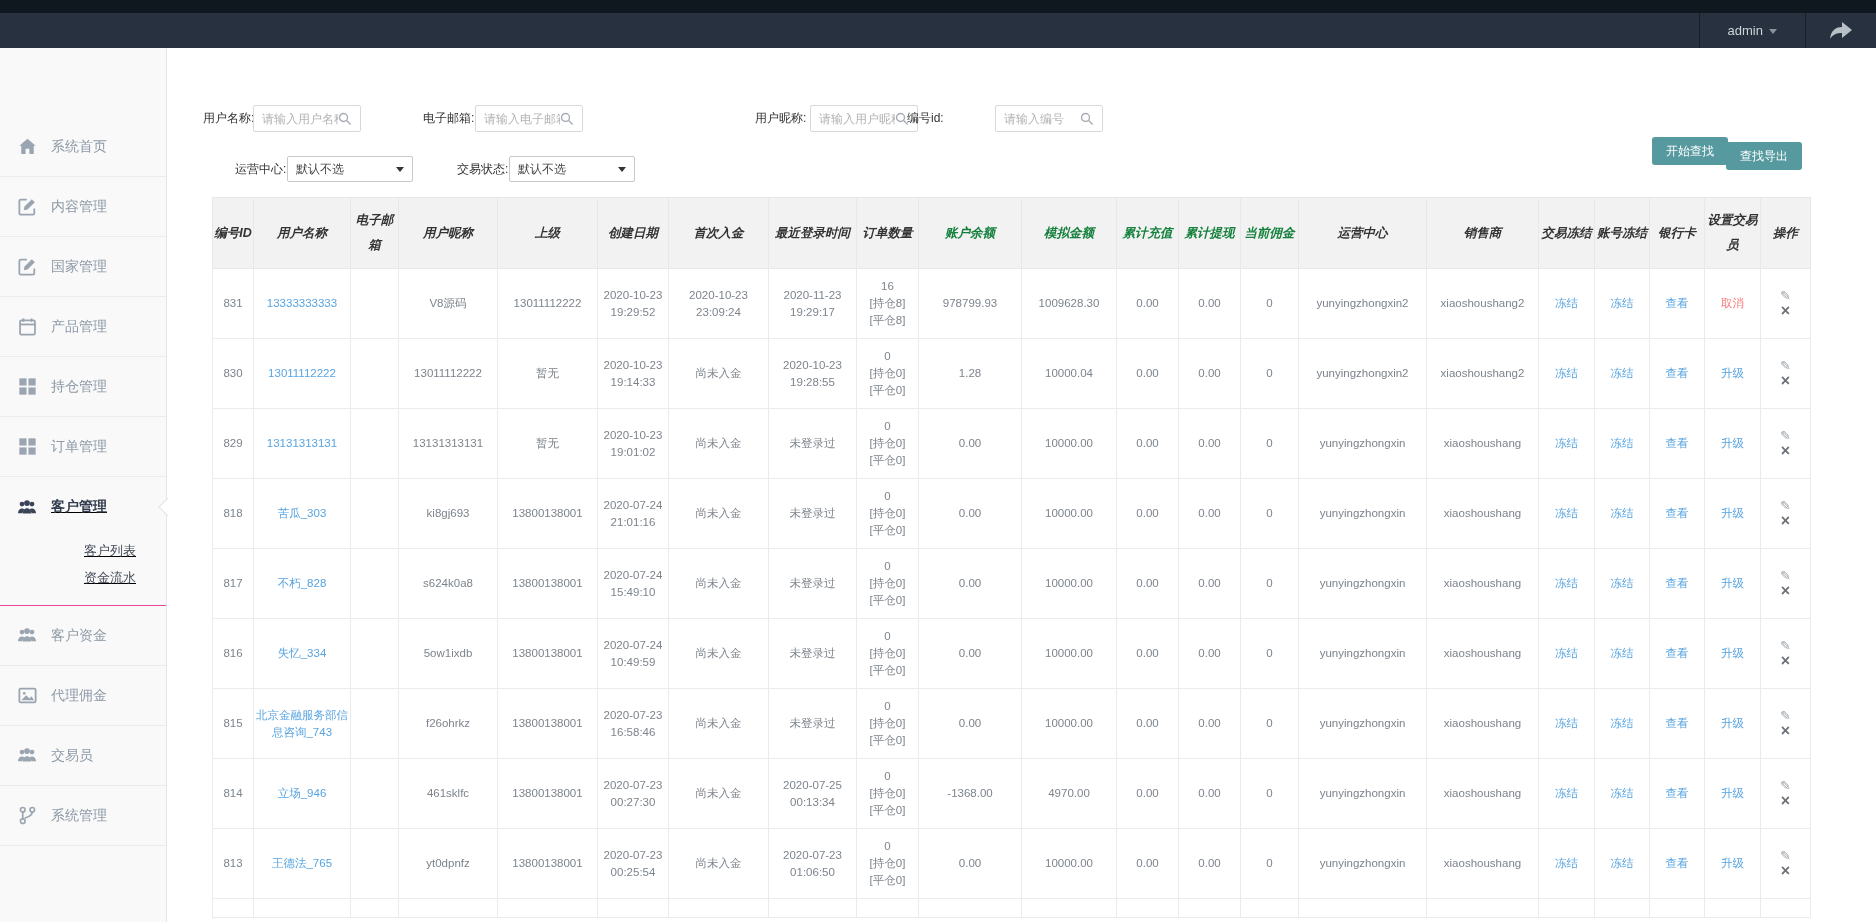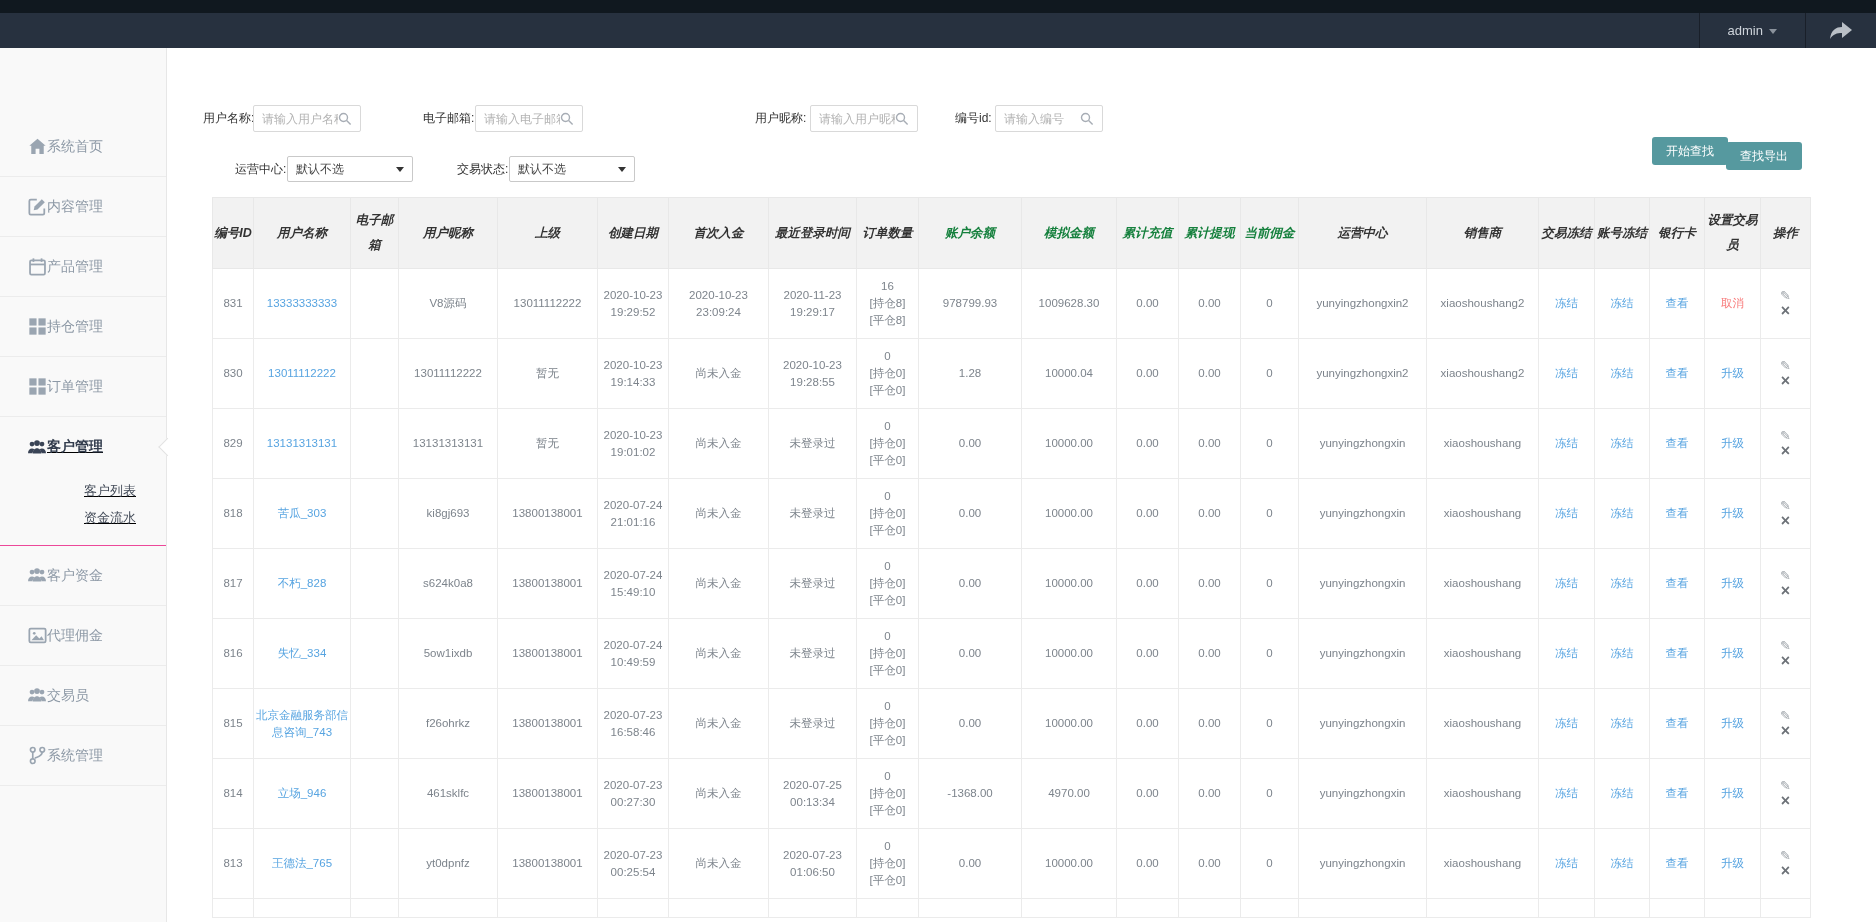--- a/index.html
+++ b/index.html
@@ -12,22 +12,22 @@
   .tb-divider { width:1px; background:rgba(0,0,0,.35); }
   .topbar-user { display:flex; align-items:center; gap:6px; padding:0 28px; color:#cdd3da;
     font-size:13px; cursor:pointer; }
   .caret-down { width:0; height:0; border-left:4px solid transparent; border-right:4px solid transparent;
     border-top:5px solid #8a929c; margin-top:2px; }
   .topbar-exit { display:flex; align-items:center; padding:0 22px; cursor:pointer; }
   
   .sidebar { position:absolute; left:0; top:48px; width:167px; height:874px; background:#f9f9f9;
     border-right:1px solid #e7e7e7; }
   .side-list { list-style:none; padding-top:69px; }
-  .side-item { position:relative; height:60px; display:flex; align-items:center; 
-    padding-left:27px; border-bottom:1px solid #ececec; color:#8d99a6; font-size:14px; cursor:pointer; }
+  .side-item { position:relative; height:60px; display:flex; align-items:center; gap:14px;
+    padding-left:17px; border-bottom:1px solid #ececec; color:#8d99a6; font-size:14px; cursor:pointer; }
   .side-item .s-icon { width:20px; height:20px; color:#9aa5b1; flex:0 0 20px; display:flex;
     align-items:center; justify-content:center; }
   .side-item.active { color:#323c4d; font-weight:bold; border-bottom:none; }
   .side-item.active .s-icon { color:#3a4456; }
   .side-group { border-bottom:1px solid #ec4899;text-decoration:underline; }
   .side-sub { list-style:none; padding:0 0 14px 60px; }
   .side-sub li { font-size:13px; color:#434b58; line-height:27px; cursor:pointer;margin-left:24px; }
   .notch { position:absolute; right:-8px; top:50%; width:13px; height:13px; background:#fff;
     transform:translateY(-50%) rotate(45deg); border-left:1px solid #e2e2e2; border-bottom:1px solid #e2e2e2; }
   
@@ -97,20 +97,31 @@
               <path d="M10.2 1.6l2.2 2.2-5.4 5.4-2.8.6.6-2.8z" fill="currentColor"></path>
             </svg>
           </span>
           <span>内容管理</span>
         </div>
       </li>
       <li>
         <div class="side-item">
           <span class="s-icon">
             <svg width="19" height="19" viewBox="0 0 14 14">
+              <path d="M12 8.5V12a1 1 0 0 1-1 1H2a1 1 0 0 1-1-1V3a1 1 0 0 1 1-1h4.5" fill="none" stroke="currentColor" stroke-width="1.3"></path>
+              <path d="M10.2 1.6l2.2 2.2-5.4 5.4-2.8.6.6-2.8z" fill="currentColor"></path>
+            </svg>
+          </span>
+          <span>国家管理</span>
+        </div>
+      </li>
+      <li>
+        <div class="side-item">
+          <span class="s-icon">
+            <svg width="19" height="19" viewBox="0 0 14 14">
               <rect x="1.5" y="2.5" width="11" height="10.5" rx="1" fill="none" stroke="currentColor" stroke-width="1.3"></rect>
               <line x1="4" y1="1" x2="4" y2="3.6" stroke="currentColor" stroke-width="1.3"></line>
               <line x1="10" y1="1" x2="10" y2="3.6" stroke="currentColor" stroke-width="1.3"></line>
               <line x1="1.5" y1="5.5" x2="12.5" y2="5.5" stroke="currentColor" stroke-width="1.3"></line>
             </svg>
           </span>
           <span>产品管理</span>
         </div>
       </li>
       <li>
@@ -231,21 +242,21 @@
     <line x1="8.6" y1="8.6" x2="12.6" y2="12.6" stroke="#a7adb5" stroke-width="1.4"></line>
   </svg>
 
 <span class="filter-label" style="left:755px;top:105px">用户昵称:</span>
 <input class="filter-input" style="left: 810px; top: 105px;" placeholder="请输入用户昵称">
 <svg class="mag" style="left:895px;top:112px" viewBox="0 0 14 14">
     <circle cx="5.5" cy="5.5" r="4" fill="none" stroke="#a7adb5" stroke-width="1.4"></circle>
     <line x1="8.6" y1="8.6" x2="12.6" y2="12.6" stroke="#a7adb5" stroke-width="1.4"></line>
   </svg>
 
-<span class="filter-label" style="left:955px;top:105px">编号id:</span>
+<span class="filter-label" style="left:907px;top:105px">编号id:</span>
 <input class="filter-input" style="left: 995px; top: 105px;" placeholder="请输入编号">
 <svg class="mag" style="left:1080px;top:112px" viewBox="0 0 14 14">
     <circle cx="5.5" cy="5.5" r="4" fill="none" stroke="#a7adb5" stroke-width="1.4"></circle>
     <line x1="8.6" y1="8.6" x2="12.6" y2="12.6" stroke="#a7adb5" stroke-width="1.4"></line>
   </svg>
 
 <span class="filter-label" style="left:235px;top:156px">运营中心:</span>
 <div class="filter-select" style="left:287px;top:156px">
   <span>默认不选</span>
   <span class="sel-caret"></span>

